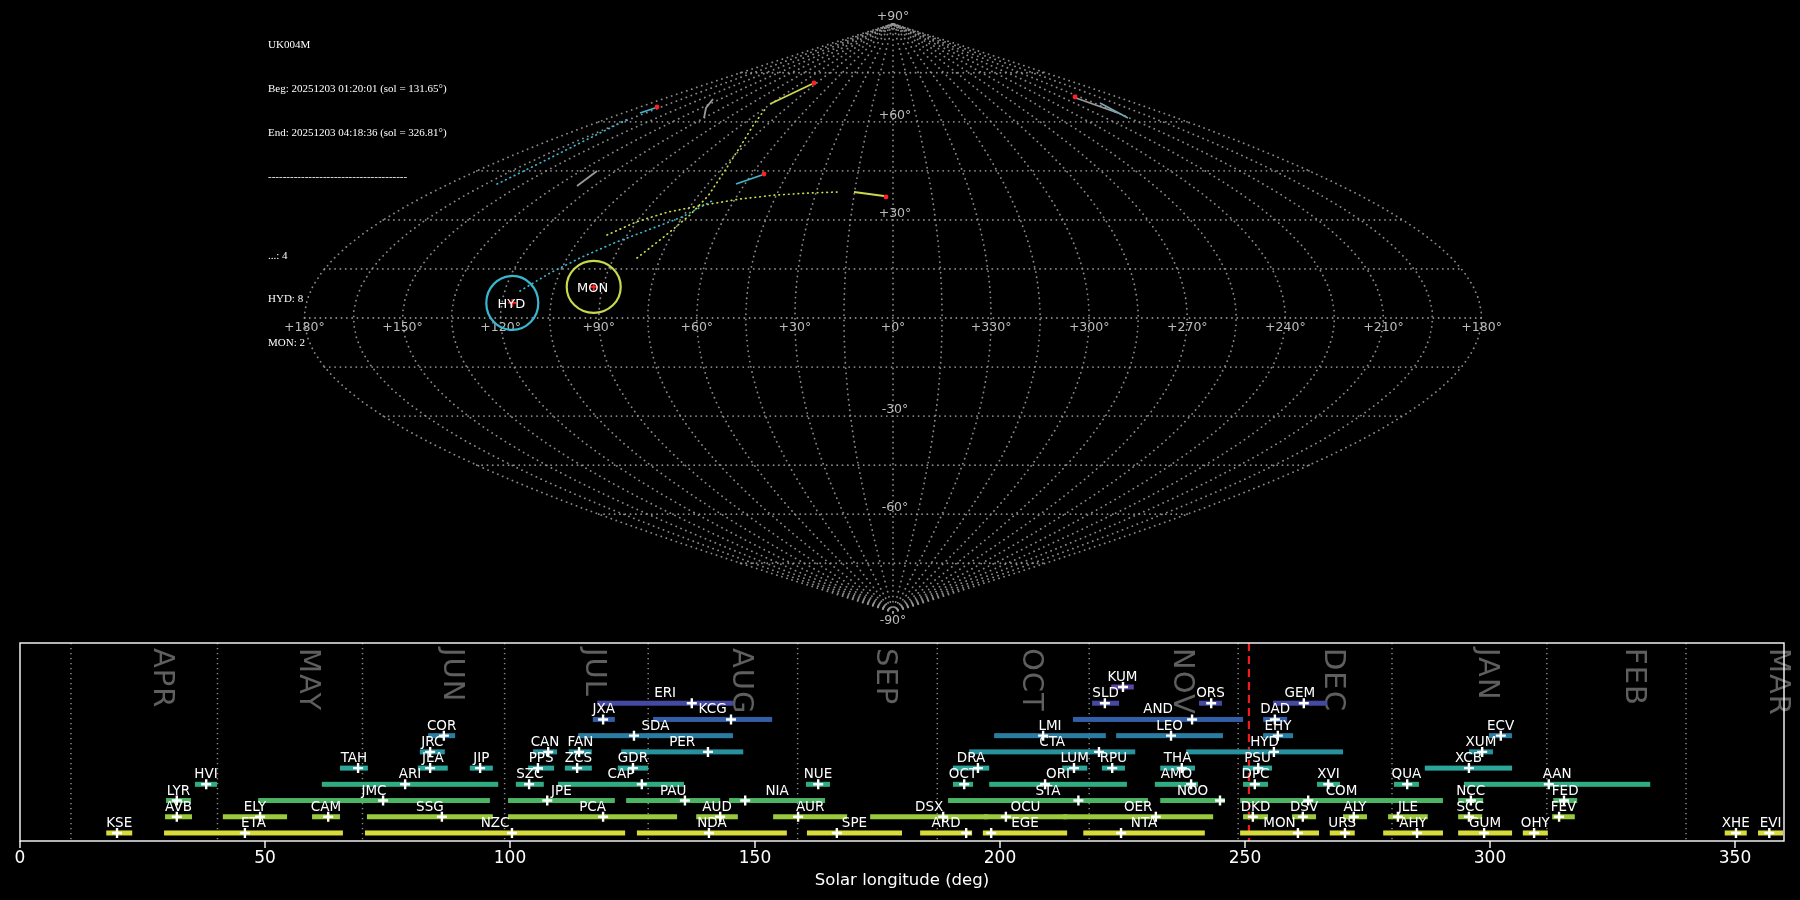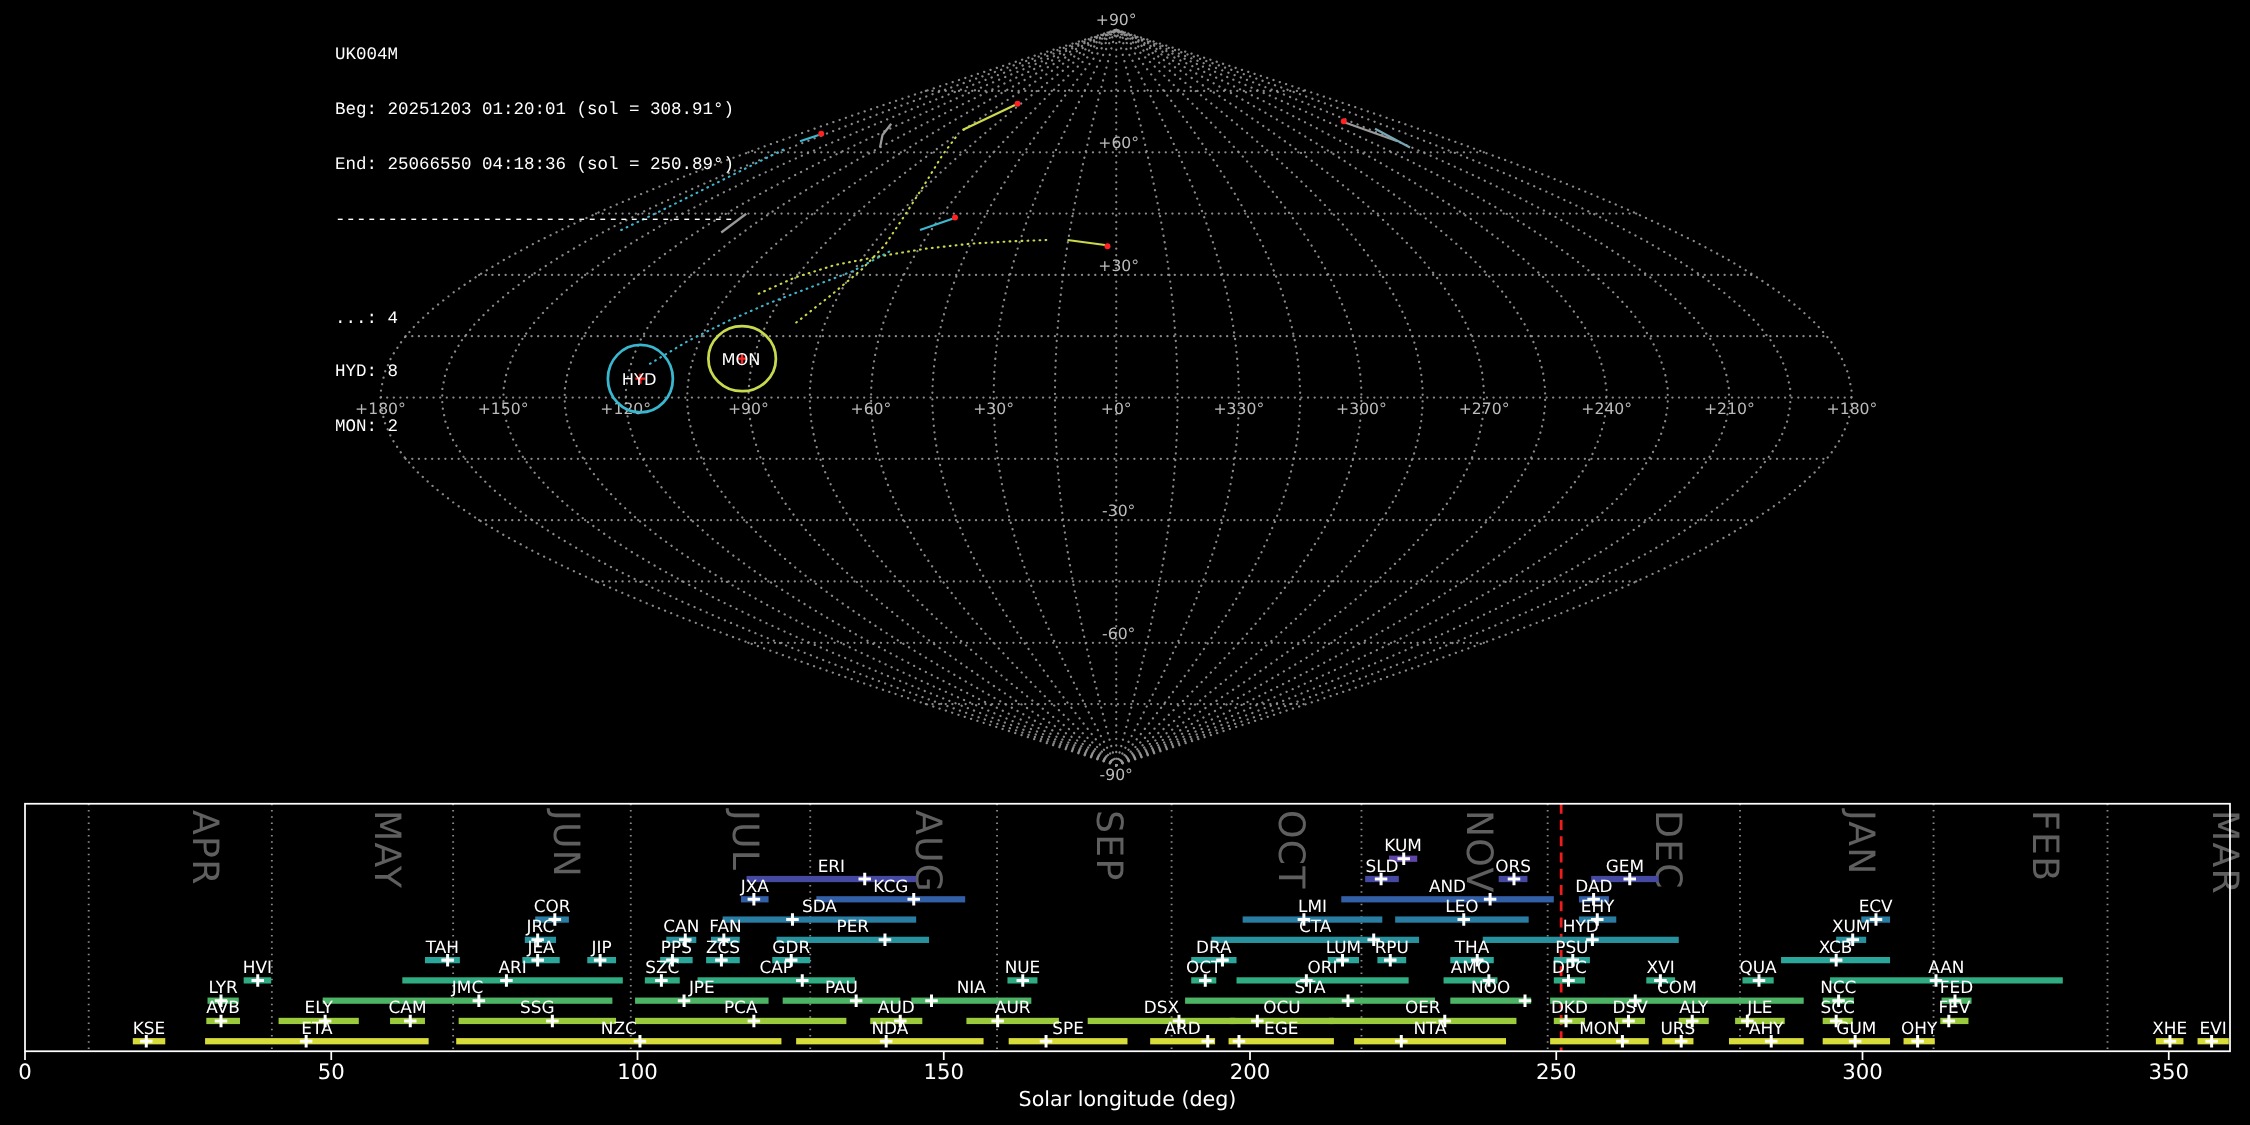--- a/index.html
+++ b/index.html
@@ -1,20 +1,20 @@
 <!DOCTYPE html>
 <html><head>
 <meta charset="utf-8">
 <style>
   html,body{margin:0;padding:0;background:#000;}
   #stage{position:relative;width:1800px;height:900px;background:#000;overflow:hidden;
          font-family:"DejaVu Sans",sans-serif;}
   #scene{position:absolute;left:0;top:0;}
   #header{position:absolute;left:268px;top:8px;color:#fff;
-          font-family:Liberation Mono, monospace;font-size:14px;line-height:14.6px;
+          font-family:Liberation Serif, serif;font-size:11px;line-height:14.6px;
           white-space:pre;}
   #header .gap{height:6px;}
   svg text{font-family:"DejaVu Sans",sans-serif;}
 </style>
 </head>
 <body>
 <div id="stage">
 
 <svg id="scene" width="1800" height="900" viewBox="0 0 1800 900">
       <g>
@@ -590,22 +590,22 @@
           <text x="1490" y="863" text-anchor="middle" font-size="17" fill="#ffffff">300</text>
           <line x1="1735.0000000000002" y1="841" x2="1735.0000000000002" y2="848" stroke="#ffffff" stroke-width="1.4"></line>
           <text x="1735.0000000000002" y="863" text-anchor="middle" font-size="17" fill="#ffffff">350</text>
           <text x="902.0000000000001" y="885" text-anchor="middle" font-size="16.5" fill="#ffffff">Solar longitude (deg)</text>
         </g>
       </g>
     </svg>
 
 <div id="header">
   <div>UK004M</div>
-  <div>Beg: 20251203 01:20:01 (sol = 308.91°)</div>
-  <div>End: 25066550 04:18:36 (sol = 250.89°)</div>
+  <div>Beg: 20251203 01:20:01 (sol = 131.65°)</div>
+  <div>End: 20251203 04:18:36 (sol = 326.81°)</div>
   <div>--------------------------------------</div>
   <div class="gap"></div>
   <div>...: 4</div>
   <div>HYD: 8</div>
   <div>MON: 2</div>
 </div>
 
 </div>
 
 </body></html>

